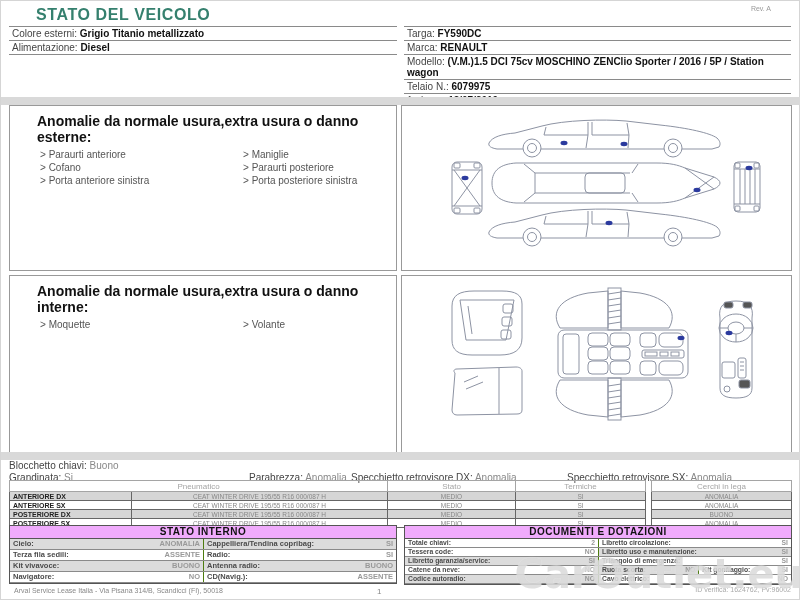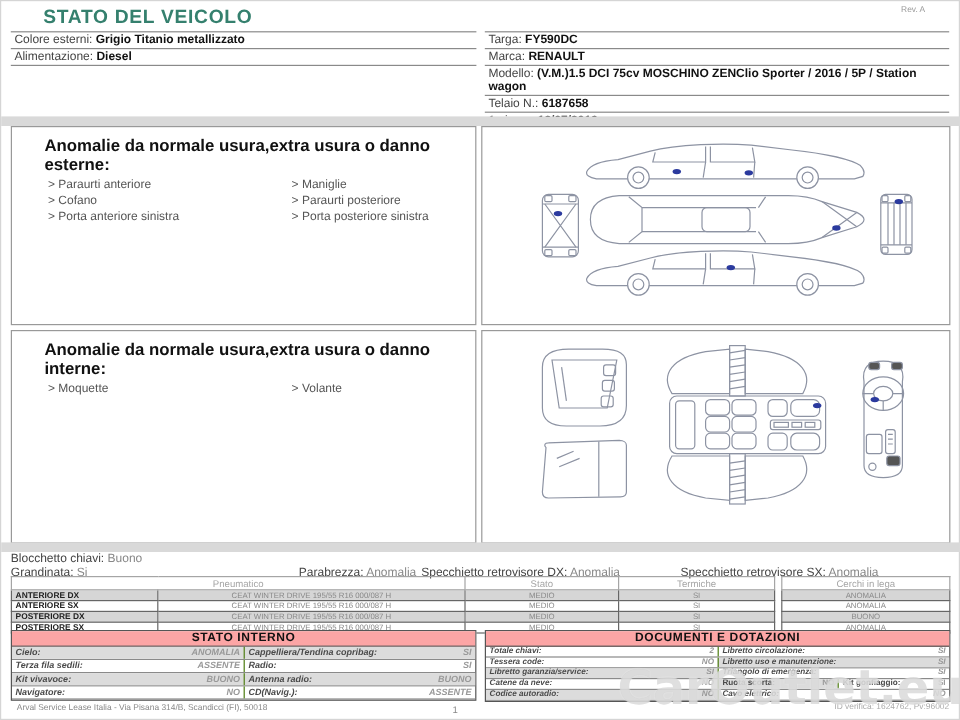--- a/index.html
+++ b/index.html
@@ -46,30 +46,30 @@
   .tire-table col.c-gap  { width:6px;  }  .tire-table col.c-cer { width:140px; }
   .tire-table th { border:1px solid #a5a5a5; color:#a5a5a5; font-weight:normal; font-size:8px; height:10px; text-align:center; padding:0; }
   .tire-table td { border:1px solid #666; font-size:6.5px; color:#888; height:8px; text-align:center; padding:0 2px; white-space:nowrap; overflow:hidden; }
   .tire-table .gapc { border:none !important; background:transparent !important; }
   .tire-table td.pos { font-size:7px; font-weight:bold; color:#222; text-align:left; padding-left:3px; }
   .tire-table tr.shade td { background:#d6d6d6; }
 
   .mt { position:absolute; top:524px; border:1px solid #555; box-sizing:border-box; background:#fff; }
   .mt-si  { left:8px;   width:388px; }
   .mt-doc { left:403px; width:388px; }
-  .mt-head { background:#fca5a5; border-bottom:1px solid #555; font-weight:bold; font-size:10px; text-align:center; height:12px; line-height:12px; color:#111; letter-spacing:0.5px; }
+  .mt-head { background:#f0abfc; border-bottom:1px solid #555; font-weight:bold; font-size:10px; text-align:center; height:12px; line-height:12px; color:#111; letter-spacing:0.5px; }
   .mt-row { display:flex; border-bottom:1px solid #8a8a8a; }
   .mt:last-child { border-bottom:none; }
   .mt-cell { display:flex; justify-content:space-between; padding:0 3px; border-left:1px solid #4d7c0f; box-sizing:border-box; overflow:hidden; white-space:nowrap; }
   .mt-cell:first-child { border-left:none; }
   .mt-si  .mt-row { height:10px; font-size:7.5px; line-height:10px; }
   .mt-doc .mt-row { height:8px;  font-size:6.8px; line-height:8px; }
   .mt-l { color:#4a4a4a; font-weight:600; }
   .mt-v { color:#999; font-weight:600; }
-  .cw50 { width:50%;font-style:italic; } .cw26 { width:26%; } .cw24 { width:24%; }
+  .cw50 { width:50%; } .cw26 { width:26%; } .cw24 { width:24%; }
   .sh { background:#dcdcdc; }
 
   .footer-left  { position:absolute; left:13px;  top:586px; font-size:7px; color:#888; }
   .footer-page  { position:absolute; left:376px; top:586px; font-size:8px; color:#888; }
   .footer-right { position:absolute; right:8px;  top:585px; font-size:7px; color:#aaa; }
 
   .watermark { position:absolute; right:-4px; top:550px; font-size:40px; font-weight:bold; color:rgba(185,185,185,0.45); letter-spacing:0px; font-family:"DejaVu Sans", sans-serif; text-shadow:0 0 1px rgba(255,255,255,0.8); pointer-events:none; }
 
   svg.diagram { position:absolute; left:0; top:0; }
 </style>
@@ -83,21 +83,21 @@
 
   <div class="info-block info-left">
     <div class="info-row"><span class="lbl">Colore esterni:</span> <span class="val">Grigio Titanio metallizzato</span></div>
     <div class="info-row"><span class="lbl">Alimentazione:</span> <span class="val">Diesel</span></div>
   </div>
 
   <div class="info-block info-right">
     <div class="info-row"><span class="lbl">Targa:</span> <span class="val">FY590DC</span></div>
     <div class="info-row"><span class="lbl">Marca:</span> <span class="val">RENAULT</span></div>
     <div class="info-row"><span class="lbl">Modello:</span> <span class="val">(V.M.)1.5 DCI 75cv MOSCHINO ZENClio Sporter / 2016 / 5P / Station wagon</span></div>
-    <div class="info-row"><span class="lbl">Telaio N.:</span> <span class="val">6187658</span></div>
+    <div class="info-row"><span class="lbl">Telaio N.:</span> <span class="val">6079975</span></div>
     <div class="info-row"><span class="lbl">1a imm.:</span> <span class="val">12/07/2019</span></div>
   </div>
 
   <div class="bar bar1"></div>
 
   <div class="box box-ext-text">
     <div class="box-title">Anomalie da normale usura,extra usura o danno esterne:</div>
     <div class="anom-cols">
       <div class="anom-col1">
         <div class="anom-item">Paraurti anteriore</div>

